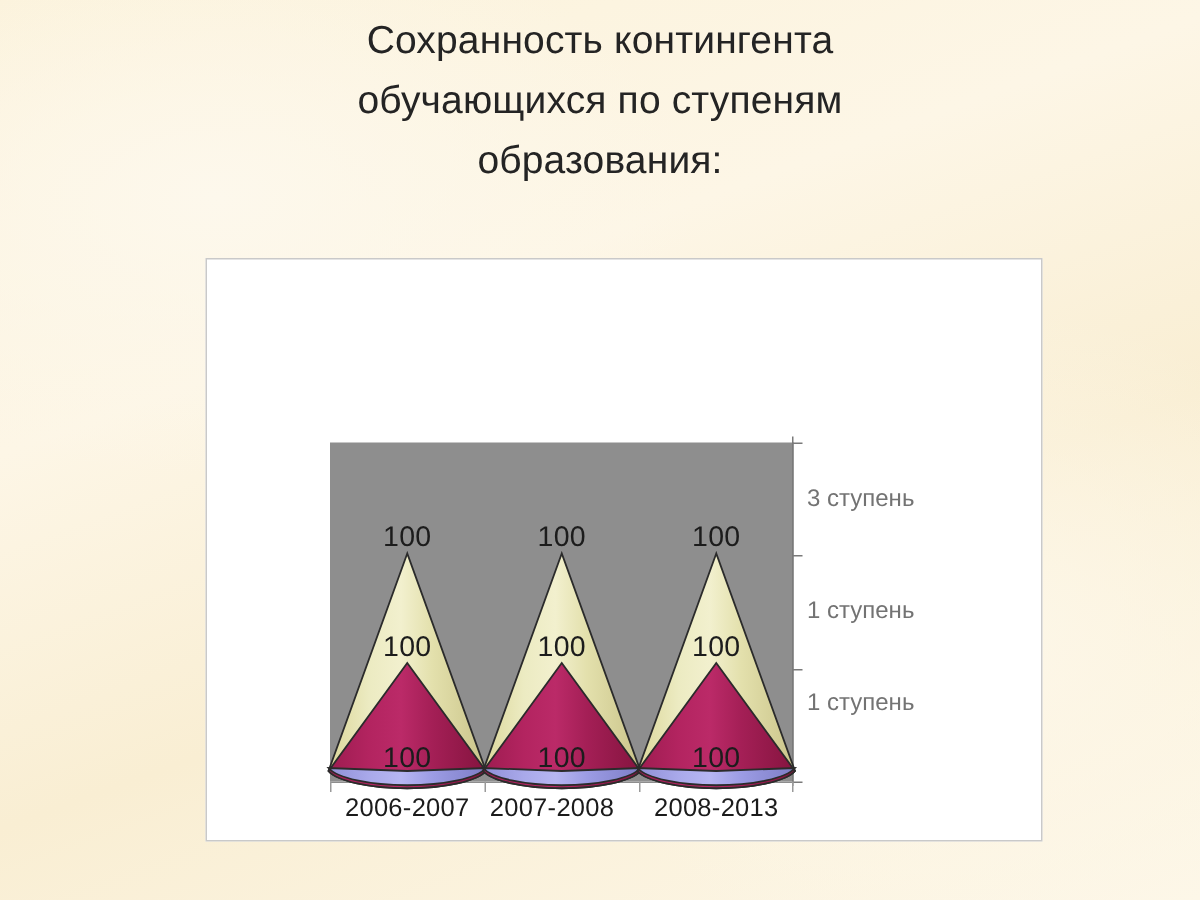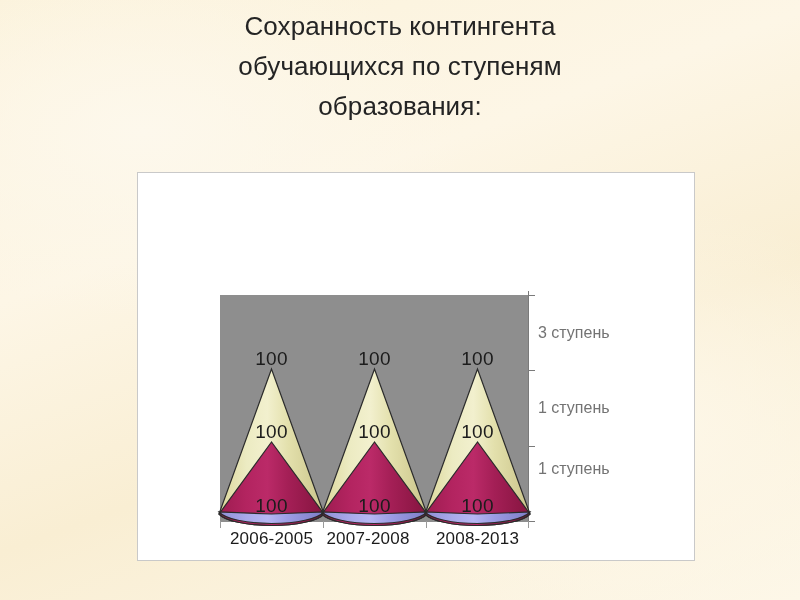--- a/index.html
+++ b/index.html
@@ -141,19 +141,19 @@
       <div class="dlabel" style="left:339.5px;top:267px">100</div>
 
       <div class="dlabel" style="left:133.5px;top:341px">100</div>
       <div class="dlabel" style="left:236.5px;top:341px">100</div>
       <div class="dlabel" style="left:339.5px;top:341px">100</div>
 
       <div class="slabel" style="top:160px">3 ступень</div>
       <div class="slabel" style="top:235px">1 ступень</div>
       <div class="slabel" style="top:296px">1 ступень</div>
 
-      <div class="xlabel" style="left:133.5px">2006-2005</div>
+      <div class="xlabel" style="left:133.5px">2006-2007</div>
       <div class="xlabel" style="left:230px">2007-2008</div>
       <div class="xlabel" style="left:339.5px">2008-2013</div>
 
     </div>
   </div>
 </div>
 
 </body></html>

